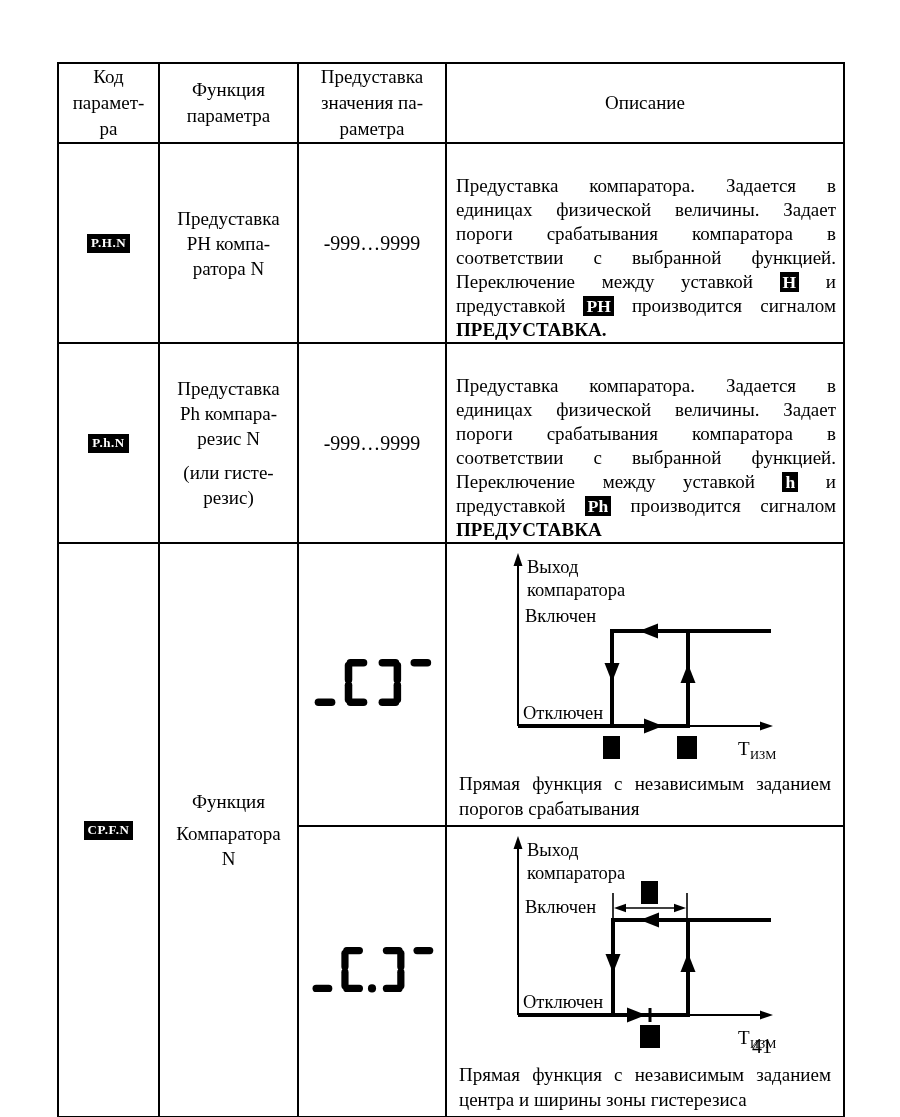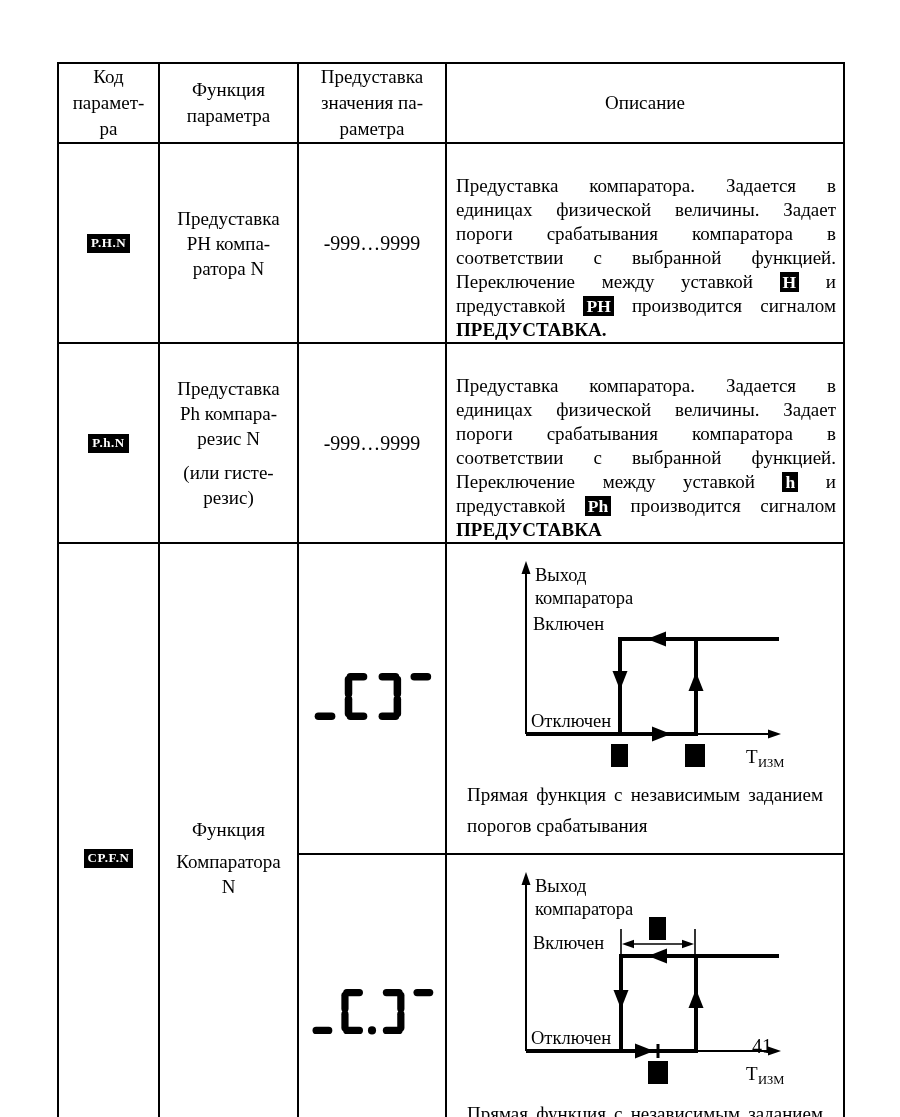--- a/index.html
+++ b/index.html
@@ -52,25 +52,25 @@
     hyphens: auto;
     margin-top: 28px;
   }
   .inline-badge {
     background: #000; color: #fff;
     font-weight: bold; font-size: 17.5px;
     padding: 0 3px;
   }
   p.desc b { font-size: 19px; }
 
-  .sub-cell { vertical-align: top; padding: 12px; }
+  .sub-cell { vertical-align: top; padding: 4px; }
   .display-cell { vertical-align: middle; text-align: center; }
 
   .caption {
-    font-size: 19px; line-height: 31px;
+    font-size: 19px; line-height: 25px;
     text-align: justify;
     padding: 2px 8px 0 8px;
   }
   .diagram-svg { display: block; }
   .seg-svg { display: inline-block; }
 
   .page-number {
     position: absolute;
     left: 752px; top: 1035px;
     font-size: 20px;

